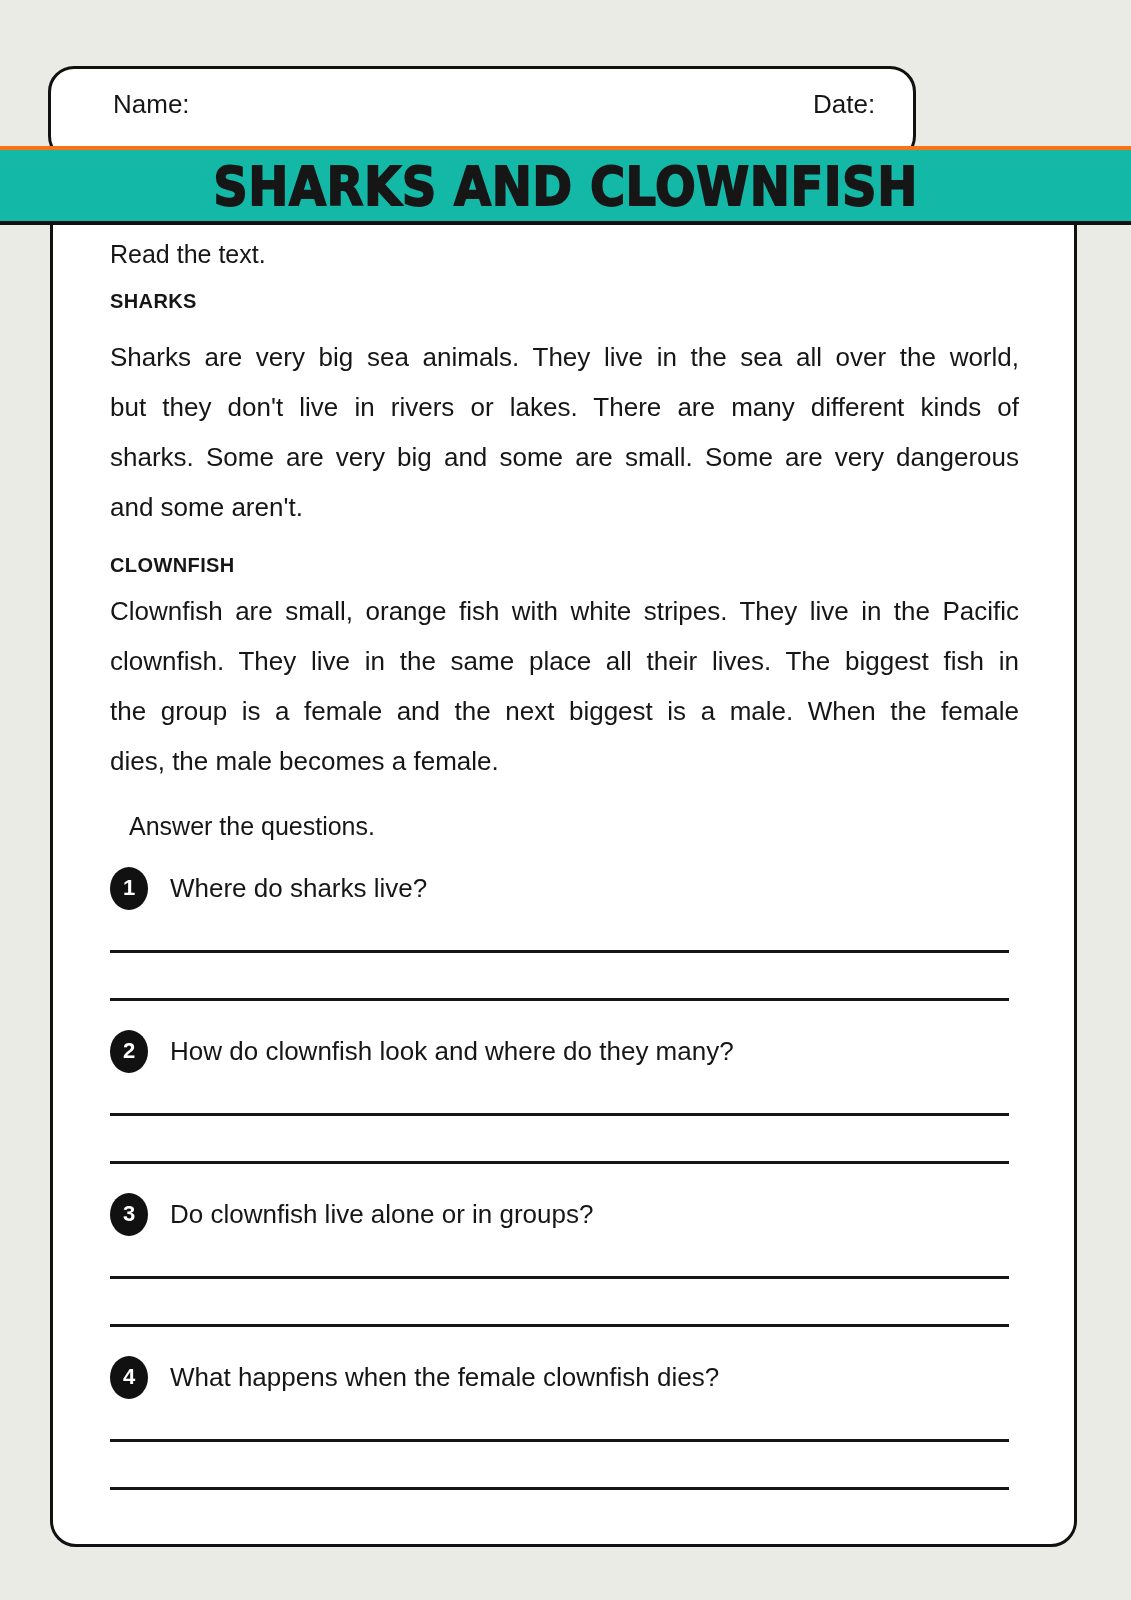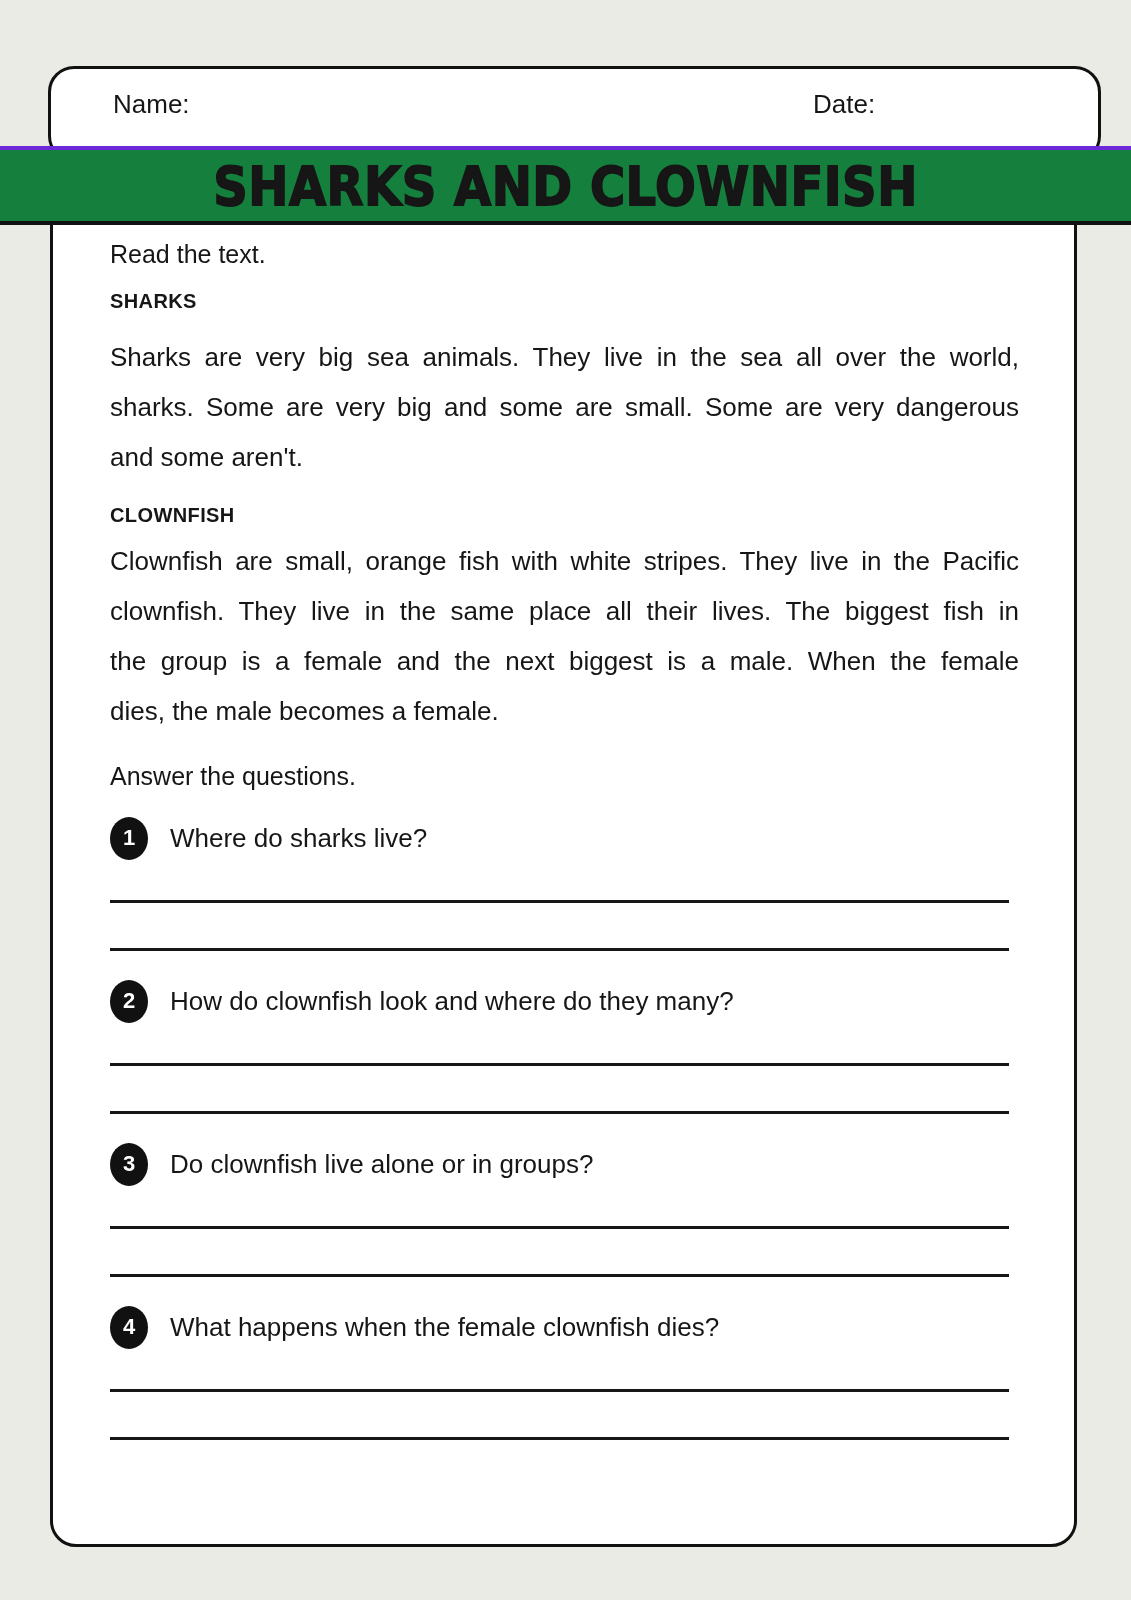--- a/index.html
+++ b/index.html
@@ -5,57 +5,57 @@
   * { margin:0; padding:0; box-sizing:border-box; }
   html,body { background:#e9ebe4; }
   .page {
     position:relative; width:1131px; height:1600px;
     background:#e9ebe4; overflow:hidden;
     font-family:"Liberation Sans","DejaVu Sans",sans-serif;
     color:#161616;
   }
   
   .name-box {
-    position:absolute; left:48px; top:66px; width:1053px; height:96px;
+    position:absolute; left:48px; top:66px; width:868px; height:96px;
     background:#ffffff; border:3px solid #111111; border-radius:26px; z-index:1;
   }
   .name-label, .date-label {
     position:absolute; top:20px; font-size:26px; line-height:30px; color:#161616;
   }
   .name-label { left:62px; }
   .date-label { left:762px; }
   .fill-area { position:absolute; top:12px; height:46px; }
   .fill-area.name { left:160px; width:560px; }
   .fill-area.date { left:845px; width:200px; }
 
   
   .title-band {
     position:absolute; left:0; top:146px; width:1131px; height:79px;
-    background:#15803d; border-top:4px solid #6d28d9; border-bottom:4px solid #111111;
+    background:#14b8a6; border-top:4px solid #f97316; border-bottom:4px solid #111111;
     display:flex; align-items:center; justify-content:center; z-index:2;
   }
   .page-title {
     font-family:"DejaVu Sans","Liberation Sans",sans-serif;
     font-weight:bold; font-size:48px; letter-spacing:0.5px;
     -webkit-text-stroke:1.6px #161616;
     transform:scaleY(1.12); white-space:nowrap;
   }
 
   
   .main-box {
     position:absolute; left:50px; top:221px; width:1027px; height:1326px;
     background:#ffffff; border:3px solid #111111;
     border-radius:0 0 26px 26px; z-index:1;
   }
   .content { padding:0 55px 0 57px; }
 
   .read-label, .answer-label {
     font-weight:normal; font-size:25px; line-height:32px; margin-top:14px;
   }
-  .answer-label { margin-top:24px; }
+  .answer-label { margin-top:24px;margin-left:19px; }
   .passage-heading {
     font-weight:bold; font-size:20px; line-height:26px; letter-spacing:0.4px;
     margin-top:18px;
   }
   .passage-heading.second { margin-top:20px; }
   .para { margin-top:18px; }
   .para.second { margin-top:8px; }
   .para-line {
     font-size:26px; line-height:50px;
     text-align:justify; text-align-last:justify;
@@ -96,20 +96,21 @@
   </div>
 
   <div class="main-box">
     <div class="content">
 
       <div class="read-label">Read the text.</div>
 
       <div class="passage-heading">SHARKS</div>
       <div class="para">
         <div class="para-line">Sharks are very big sea animals. They live in the sea all over the world,</div>
+        <div class="para-line">but they don't live in rivers or lakes. There are many different kinds of</div>
         <div class="para-line">sharks. Some are very big and some are small. Some are very dangerous</div>
         <div class="para-line last">and some aren't.</div>
       </div>
 
       <div class="passage-heading second">CLOWNFISH</div>
       <div class="para second">
         <div class="para-line">Clownfish are small, orange fish with white stripes. They live in the Pacific</div>
         <div class="para-line">clownfish. They live in the same place all their lives. The biggest fish in</div>
         <div class="para-line">the group is a female and the next biggest is a male. When the female</div>
         <div class="para-line last">dies, the male becomes a female.</div>

